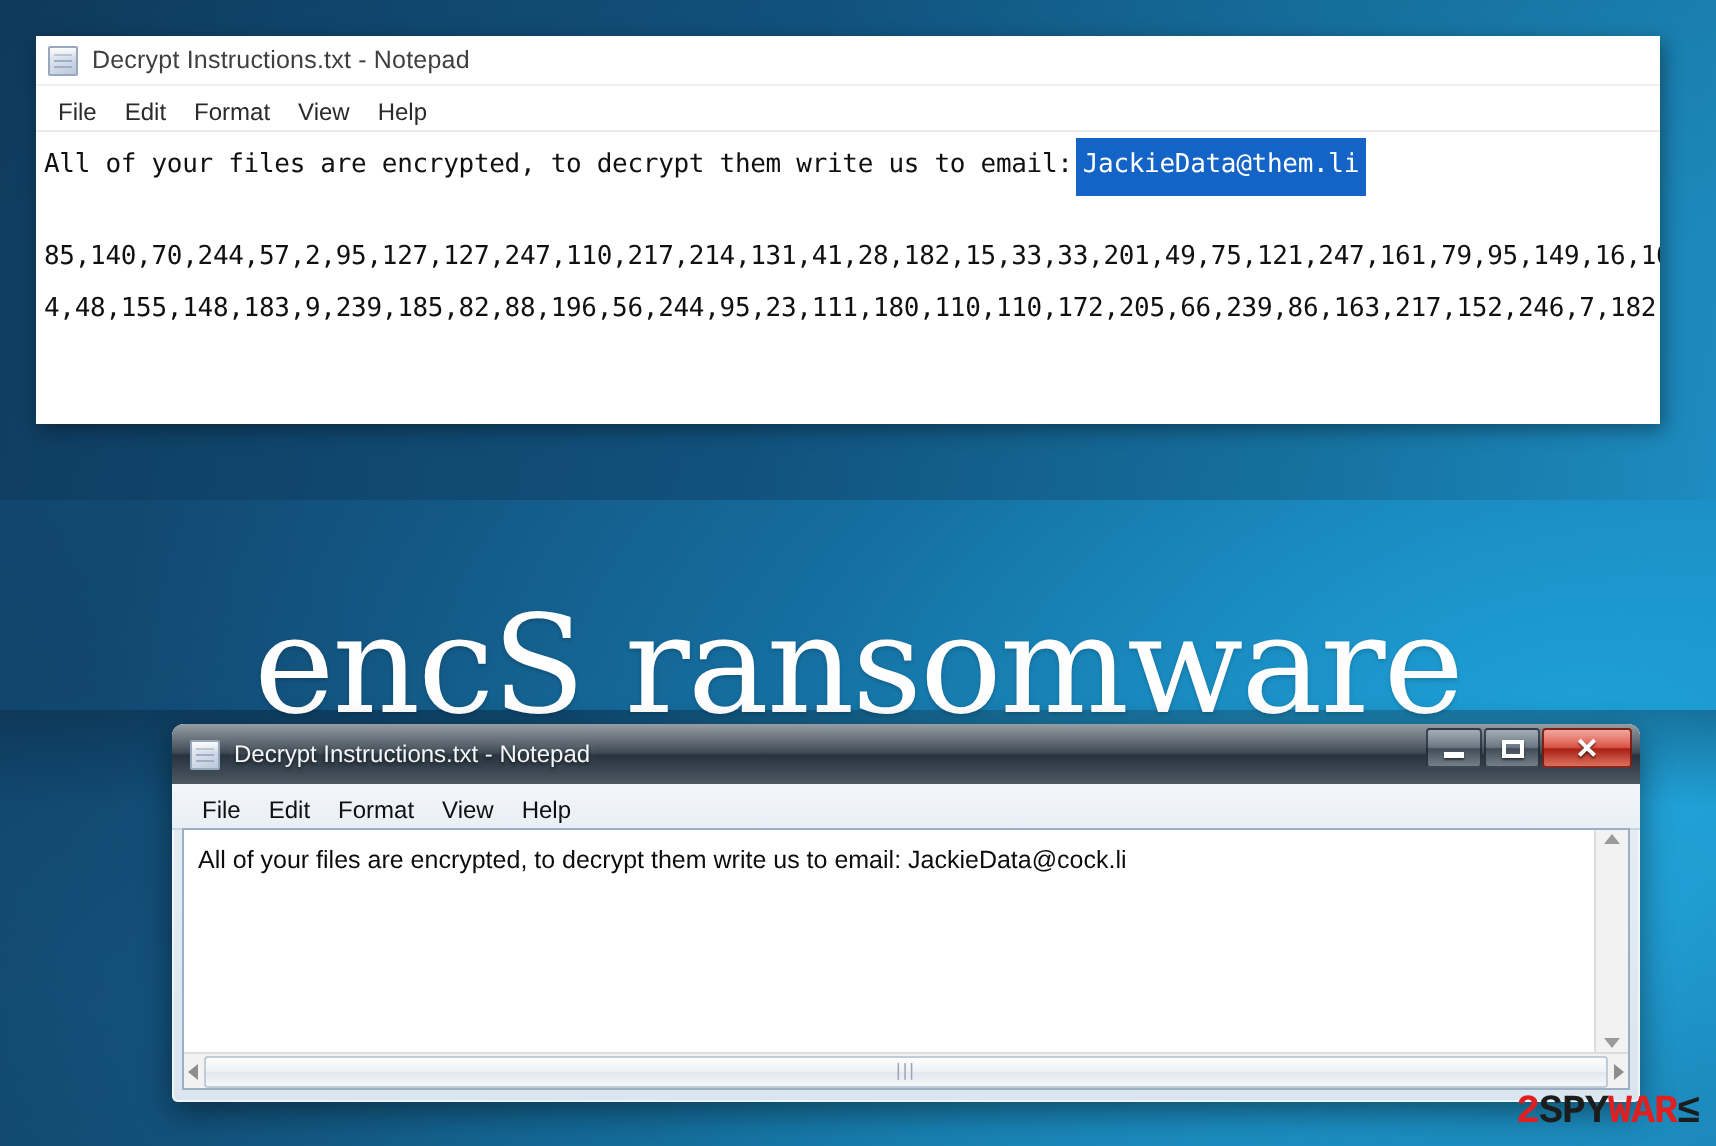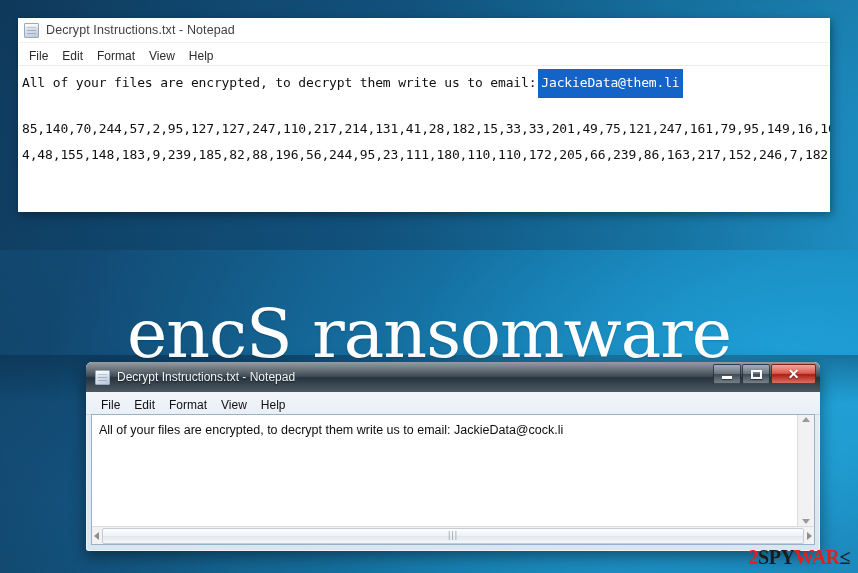--- a/index.html
+++ b/index.html
@@ -342,21 +342,21 @@
     color: #9aa4ae;
     letter-spacing: 1px;
     line-height: 1;
   }
 
   
   #watermark {
     position: absolute;
     right: 8px;
     bottom: 6px;
-    font-family: Liberation Serif, serif;
+    font-family: Liberation Mono, monospace;
     font-size: 20px;
     font-weight: 700;
     letter-spacing: -0.5px;
     line-height: 1;
     white-space: nowrap;
   }
   #watermark .wm-2    { color: #e02020; }
   #watermark .wm-spy  { color: #1c1c1c; }
   #watermark .wm-war  { color: #e02020; }
   #watermark .wm-e    { color: #1c1c1c; }

